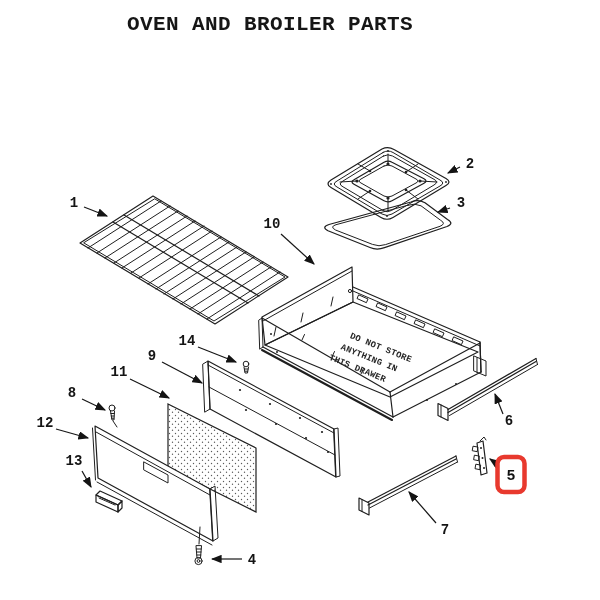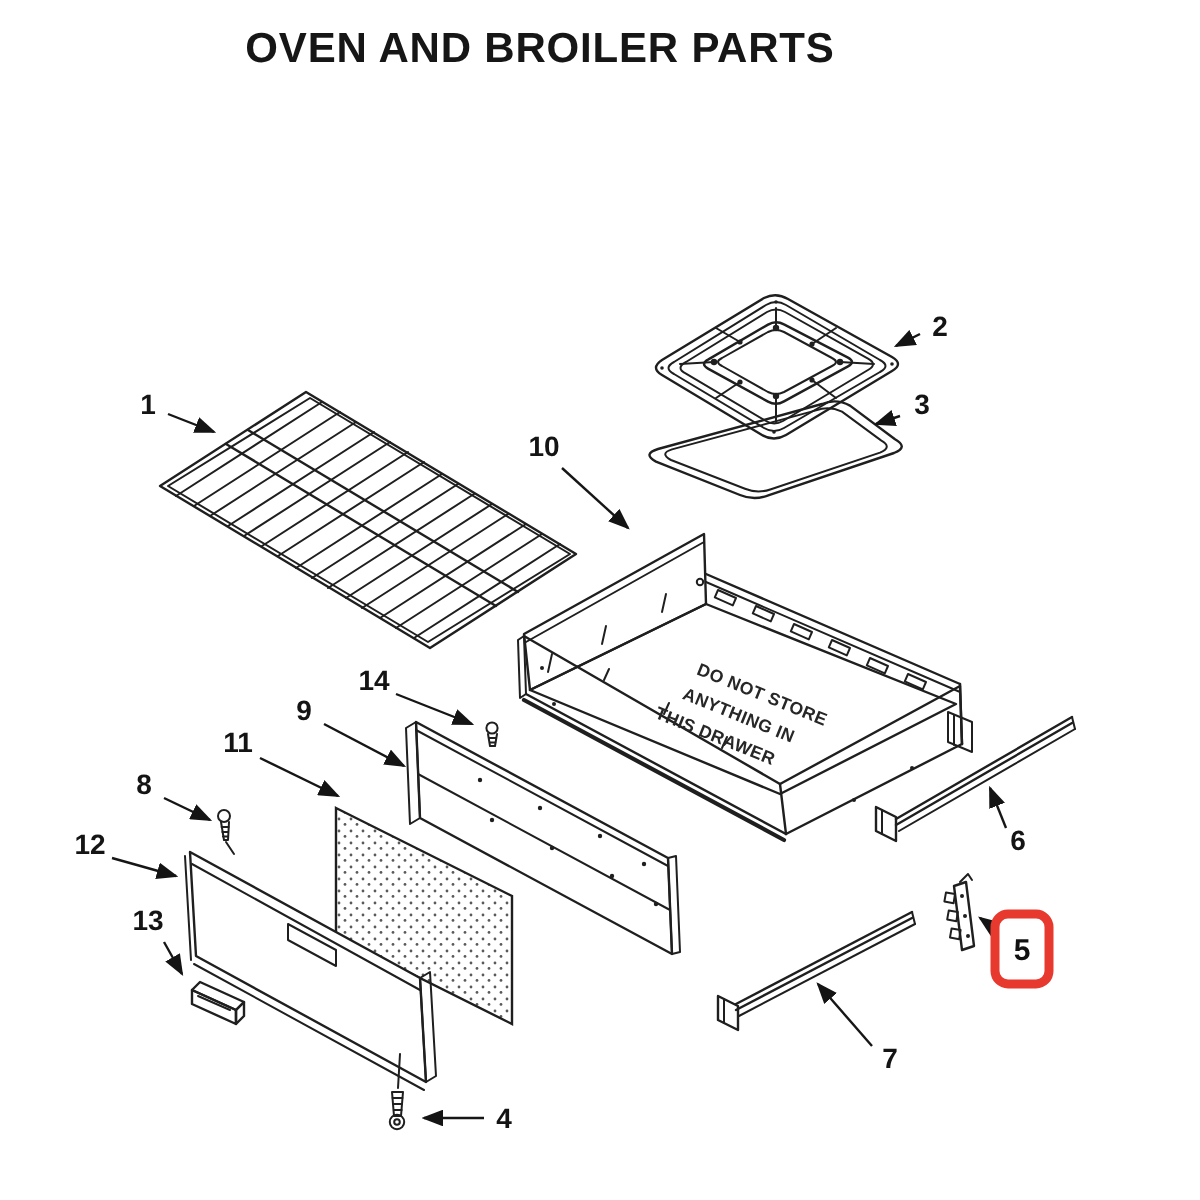--- a/index.html
+++ b/index.html
@@ -1,16 +1,16 @@
 <!DOCTYPE html>
 <html><head>
 <meta charset="utf-8">
 <style>
   html,body{margin:0;padding:0;background:#ffffff;width:600px;height:600px;overflow:hidden}
-  .stage{position:relative;width:540px;height:600px;font-family:Liberation Sans, sans-serif;background:#fff}
+  .stage{position:relative;width:540px;height:600px;font-family:Liberation Mono, monospace;background:#fff}
   h1.title{position:absolute;top:13px;left:0;right:0;margin:0;text-align:center;
            font-size:21px;font-weight:700;letter-spacing:.4px;color:#161616}
   svg{position:absolute;left:0;top:0}
   .ln{fill:none;stroke:#1f1f1f;stroke-width:1.2;stroke-linecap:round;stroke-linejoin:round}
   .thin{stroke-width:1}
   .thick{stroke-width:2.1}
   .dot{fill:#1f1f1f;stroke:none}
   .lead{fill:none;stroke:#161616;stroke-width:1.2}
   text.callout{font-size:14px;font-weight:700;fill:#141414;text-anchor:middle}
   text.warn{font-size:8.8px;font-weight:700;fill:#272727;text-anchor:middle;letter-spacing:.2px}

